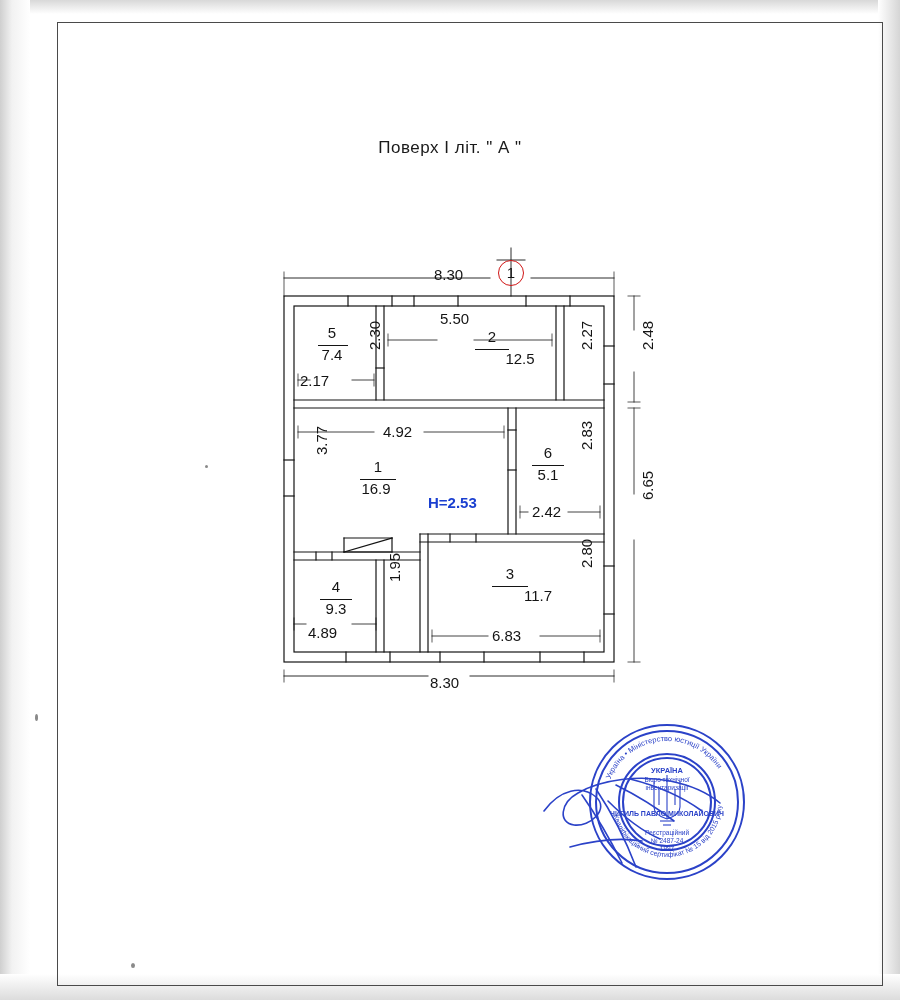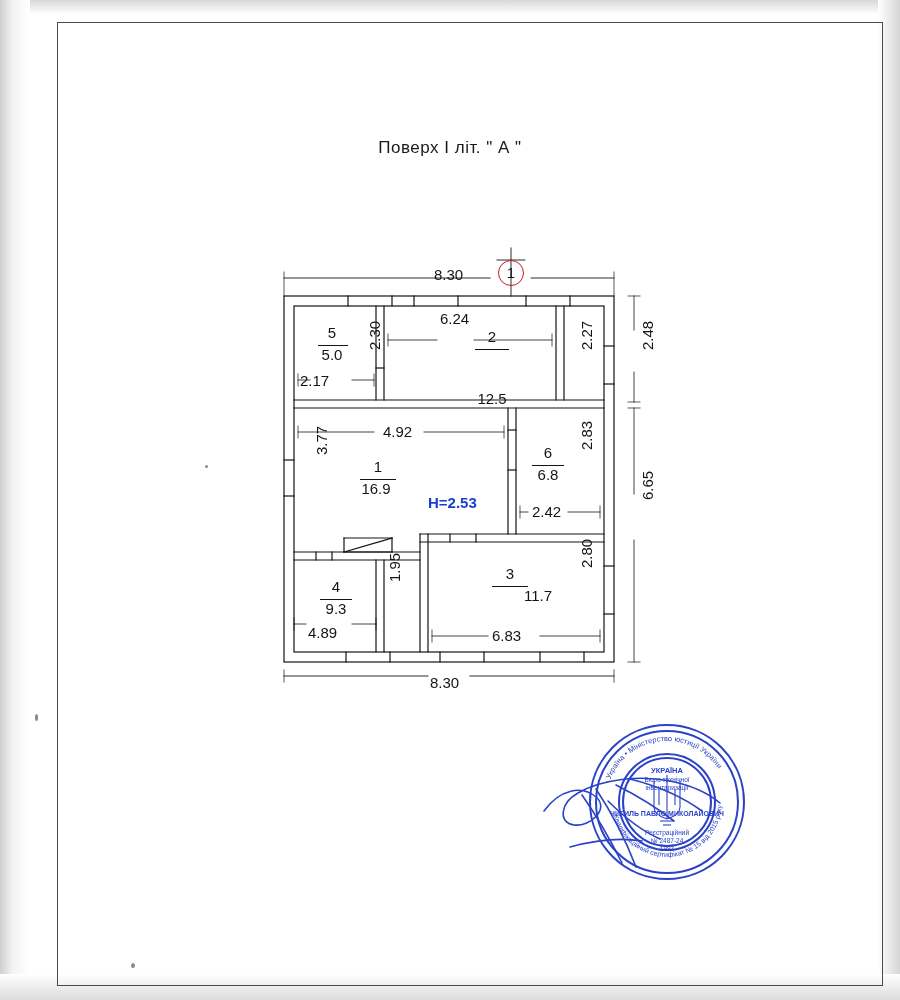--- a/index.html
+++ b/index.html
@@ -263,21 +263,21 @@
       <line x1="520" y1="506" x2="520" y2="518" stroke-width="0.7"></line>
       <line x1="600" y1="506" x2="600" y2="518" stroke-width="0.7"></line>
     </g>
   </svg>
 
   <div class="dim" style="left:434px; top:266px;">8.30</div>
 
   <div class="marker-circle" style="left:498px; top:260px;">1</div>
 
   <div class="dim vert" style="left:366px; top:350px;">2.30</div>
-  <div class="dim" style="left:440px; top:310px;">6.24</div>
+  <div class="dim" style="left:440px; top:310px;">5.50</div>
   <div class="dim vert" style="left:578px; top:350px;">2.27</div>
   <div class="dim vert" style="left:639px; top:350px;">2.48</div>
 
   <div class="dim" style="left:300px; top:372px;">2.17</div>
 
   <div class="dim" style="left:383px; top:415px;margin-top:8px;">4.92</div>
   <div class="dim vert" style="left:578px; top:450px;">2.83</div>
   <div class="dim vert" style="left:313px; top:455px;">3.77</div>
   <div class="dim" style="left:532px; top:503px;">2.42</div>
   <div class="dim vert" style="left:639px; top:500px;">6.65</div>
@@ -286,33 +286,33 @@
 
   <div class="dim vert" style="left:386px; top:582px;">1.95</div>
   <div class="dim vert" style="left:578px; top:568px;">2.80</div>
   <div class="dim" style="left:308px; top:624px;">4.89</div>
   <div class="dim" style="left:492px; top:627px;">6.83</div>
 
   <div class="dim" style="left:430px; top:674px;">8.30</div>
 
   <div class="room-num" style="left:312px; top:324px; width:40px;">5</div>
   <div class="room-rule" style="left:318px; top:345px; width:30px;"></div>
-  <div class="room-area" style="left:312px; top:346px; width:40px;">5.0</div>
+  <div class="room-area" style="left:312px; top:346px; width:40px;">7.4</div>
 
   <div class="room-num" style="left:472px; top:328px; width:40px;">2</div>
   <div class="room-rule" style="left:475px; top:349px; width:34px;"></div>
-  <div class="room-area" style="left:472px; top:350px; width:40px;margin-top:40px;">12.5</div>
+  <div class="room-area" style="left:500px; top:350px; width:40px;">12.5</div>
 
   <div class="room-num" style="left:358px; top:458px; width:40px;">1</div>
   <div class="room-rule" style="left:360px; top:479px; width:36px;"></div>
   <div class="room-area" style="left:356px; top:480px; width:40px;">16.9</div>
 
   <div class="room-num" style="left:528px; top:444px; width:40px;">6</div>
   <div class="room-rule" style="left:532px; top:465px; width:32px;"></div>
-  <div class="room-area" style="left:528px; top:466px; width:40px;">6.8</div>
+  <div class="room-area" style="left:528px; top:466px; width:40px;">5.1</div>
 
   <div class="room-num" style="left:316px; top:578px; width:40px;">4</div>
   <div class="room-rule" style="left:320px; top:599px; width:32px;"></div>
   <div class="room-area" style="left:316px; top:600px; width:40px;">9.3</div>
 
   <div class="room-num" style="left:490px; top:565px; width:40px;">3</div>
   <div class="room-rule" style="left:492px; top:586px; width:36px;"></div>
   <div class="room-area" style="left:518px; top:587px; width:40px;">11.7</div>
 
   <svg class="stamp" viewBox="0 0 158 158">

